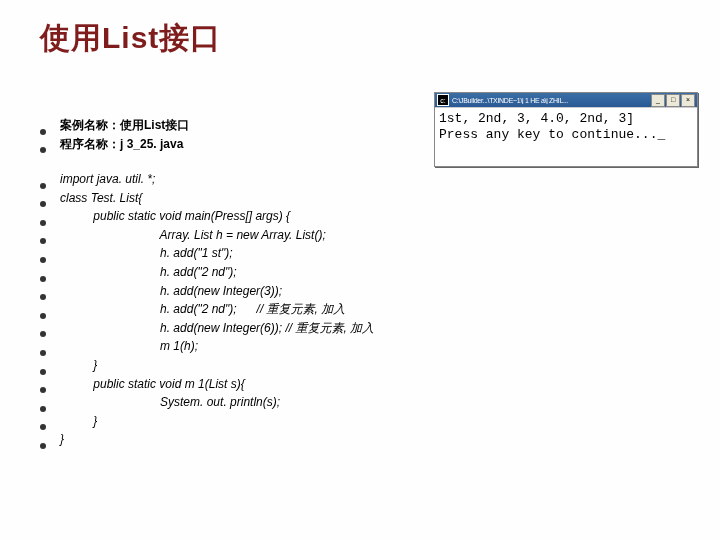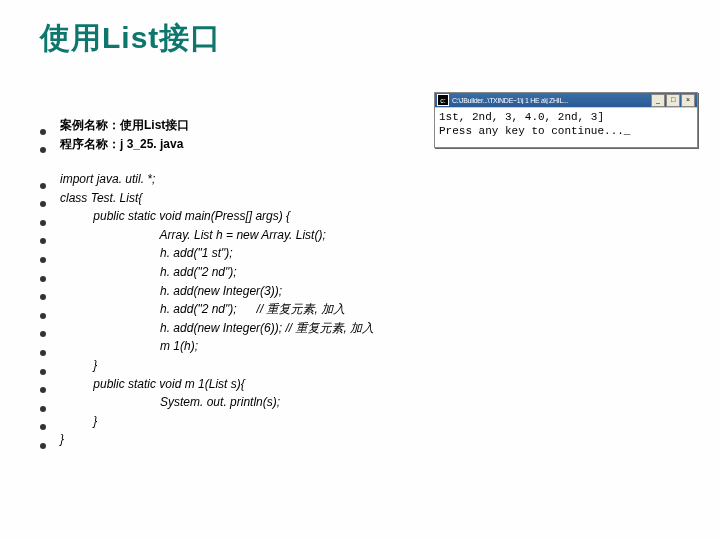--- a/index.html
+++ b/index.html
@@ -11,21 +11,21 @@
     font-family: "Microsoft YaHei", Arial, sans-serif;
     position: relative;
     overflow: hidden;
   }
   .title {
     position: absolute;
     top: 18px;
     left: 40px;
     font-size: 30px;
     font-weight: bold;
-    color: #0f766e;
+    color: #7f1d1d;
     letter-spacing: 1px;
   }
   .console {
     position: absolute;
     top: 92px;
     right: 22px;
     width: 262px;
     border: 1px solid #888;
     box-shadow: 1px 1px 0 #666;
     background: #ece9d8;
@@ -67,23 +67,23 @@
     height: 11px;
     background: #ece9d8;
     border: 1px solid #888;
     font-size: 7px;
     line-height: 9px;
     text-align: center;
     color: #000;
   }
   .console-body {
     background: #fff;
-    padding: 3px 4px 6px 4px;
+    padding: 3px 4px 22px 4px;
     font-family: "Courier New", monospace;
-    font-size: 11px;
+    font-size: 13px;
     line-height: 1.25;
     color: #000;
     min-height: 30px;
     border-top: 1px solid #ccc;
     white-space: pre;
   }
   .bullets {
     position: absolute;
     left: 40px;
   }

